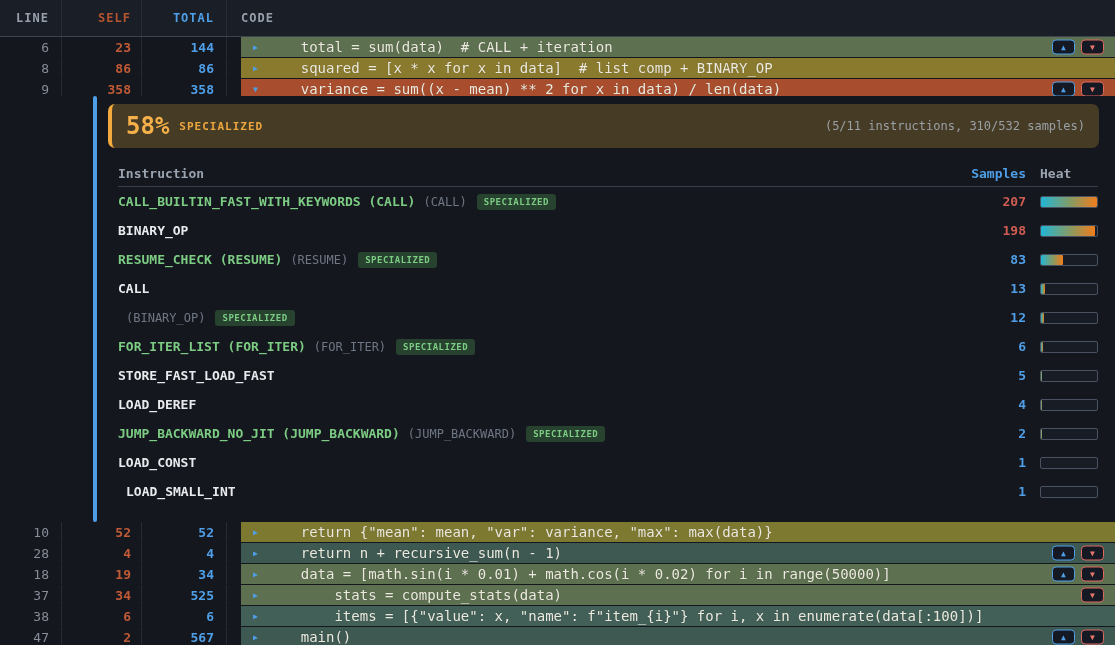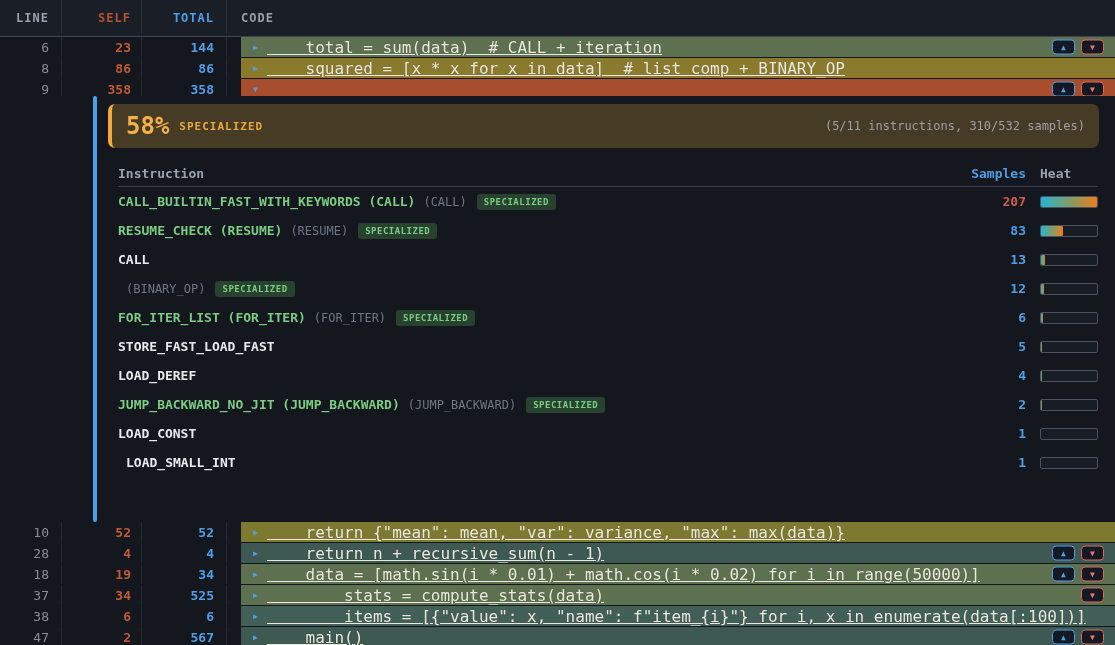--- a/index.html
+++ b/index.html
@@ -22,21 +22,21 @@
   .hdr-total{color:#4f9fe8 !important;}
   .hdr-code{justify-content:flex-start;padding-left:14px;border-right:none !important;}
 
   
   .code-row{height:20px;border-bottom:1px solid #14171d;}
   .code-row .col-line{font-size:13px;color:#878d99;}
   .code-row .col-self{font-size:13px;font-weight:bold;color:#c05a36;}
   .code-row .col-total{font-size:13px;font-weight:bold;color:#4f9fe8;}
   .heat-strip{position:absolute;left:14px;right:0;top:0;bottom:0;display:flex;align-items:center;}
   .expander{width:26px;padding-left:12px;box-sizing:border-box;font-size:8px;color:#cfe3f5;flex:none;}
-  .code-text{font-size:16px;color:#eceadf;white-space:pre;text-shadow:0 0 1px rgba(0,0,0,.25);text-decoration:underline;}
+  .code-text{font-size:14px;color:#eceadf;white-space:pre;text-shadow:0 0 1px rgba(0,0,0,.25);}
   .row-btns{position:absolute;right:11px;top:50%;transform:translateY(-50%);display:flex;gap:6px;}
   .mv-btn{width:23px;height:15px;border-radius:4px;background:#151924;display:flex;align-items:center;justify-content:center;font-size:8px;box-sizing:border-box;}
   .mv-up{border:1.5px solid #4f9fe8;color:#4f9fe8;}
   .mv-down{border:1.5px solid #e0685e;color:#e8766a;}
 
   
   .panel{position:absolute;left:0;right:0;top:96px;height:426px;background:#14171d;}
   .panel-line{position:absolute;left:93px;top:0;bottom:0;width:4px;background:#4f9fe8;border-radius:2px;}
   .banner{position:absolute;left:108px;right:16px;top:8px;height:44px;box-sizing:border-box;
     background:#463b24;border-left:4px solid #f2a93d;border-radius:7px;
@@ -102,20 +102,21 @@
   </div>
 </div>
 
 <div class="row code-row">
   <div class="cell col-line">9</div>
   <div class="cell col-self">358</div>
   <div class="cell col-total">358</div>
   <div class="cell col-code">
     <div class="heat-strip" style="background: rgb(168, 78, 46);">
       <span class="expander" style="color: rgb(79, 159, 232);">▼</span>
+      <span class="code-text">    variance = sum((x - mean) ** 2 for x in data) / len(data)</span>
       <span class="row-btns">
         <span class="mv-btn mv-up">▲</span>
         <span class="mv-btn mv-down">▼</span>
       </span>
     </div>
   </div>
 </div>
 
 <div class="panel">
   <div class="panel-line"></div>
@@ -136,20 +137,28 @@
     <div class="instr-row">
       <span class="i-name" style="color: rgb(124, 204, 132);">CALL_BUILTIN_FAST_WITH_KEYWORDS (CALL)</span>
       <span class="i-alias">(CALL)</span>
       <span class="badge">SPECIALIZED</span>
       <span class="i-samples" style="color: rgb(208, 92, 82);">207</span>
       <span class="heat-bar">
           <span class="heat-fill" style="display: block; width: 100%;"></span>
         </span>
     </div>
 
+    <div class="instr-row">
+      <span class="i-name" style="color: rgb(232, 234, 237);">BINARY_OP</span>
+
+      <span class="i-samples" style="color: rgb(208, 92, 82);">198</span>
+      <span class="heat-bar">
+          <span class="heat-fill" style="display: block; width: 95.7%;"></span>
+        </span>
+    </div>
 
     <div class="instr-row">
       <span class="i-name" style="color: rgb(124, 204, 132);">RESUME_CHECK (RESUME)</span>
       <span class="i-alias">(RESUME)</span>
       <span class="badge">SPECIALIZED</span>
       <span class="i-samples" style="color: rgb(79, 159, 232);">83</span>
       <span class="heat-bar">
           <span class="heat-fill" style="display: block; width: 40%;"></span>
         </span>
     </div>

